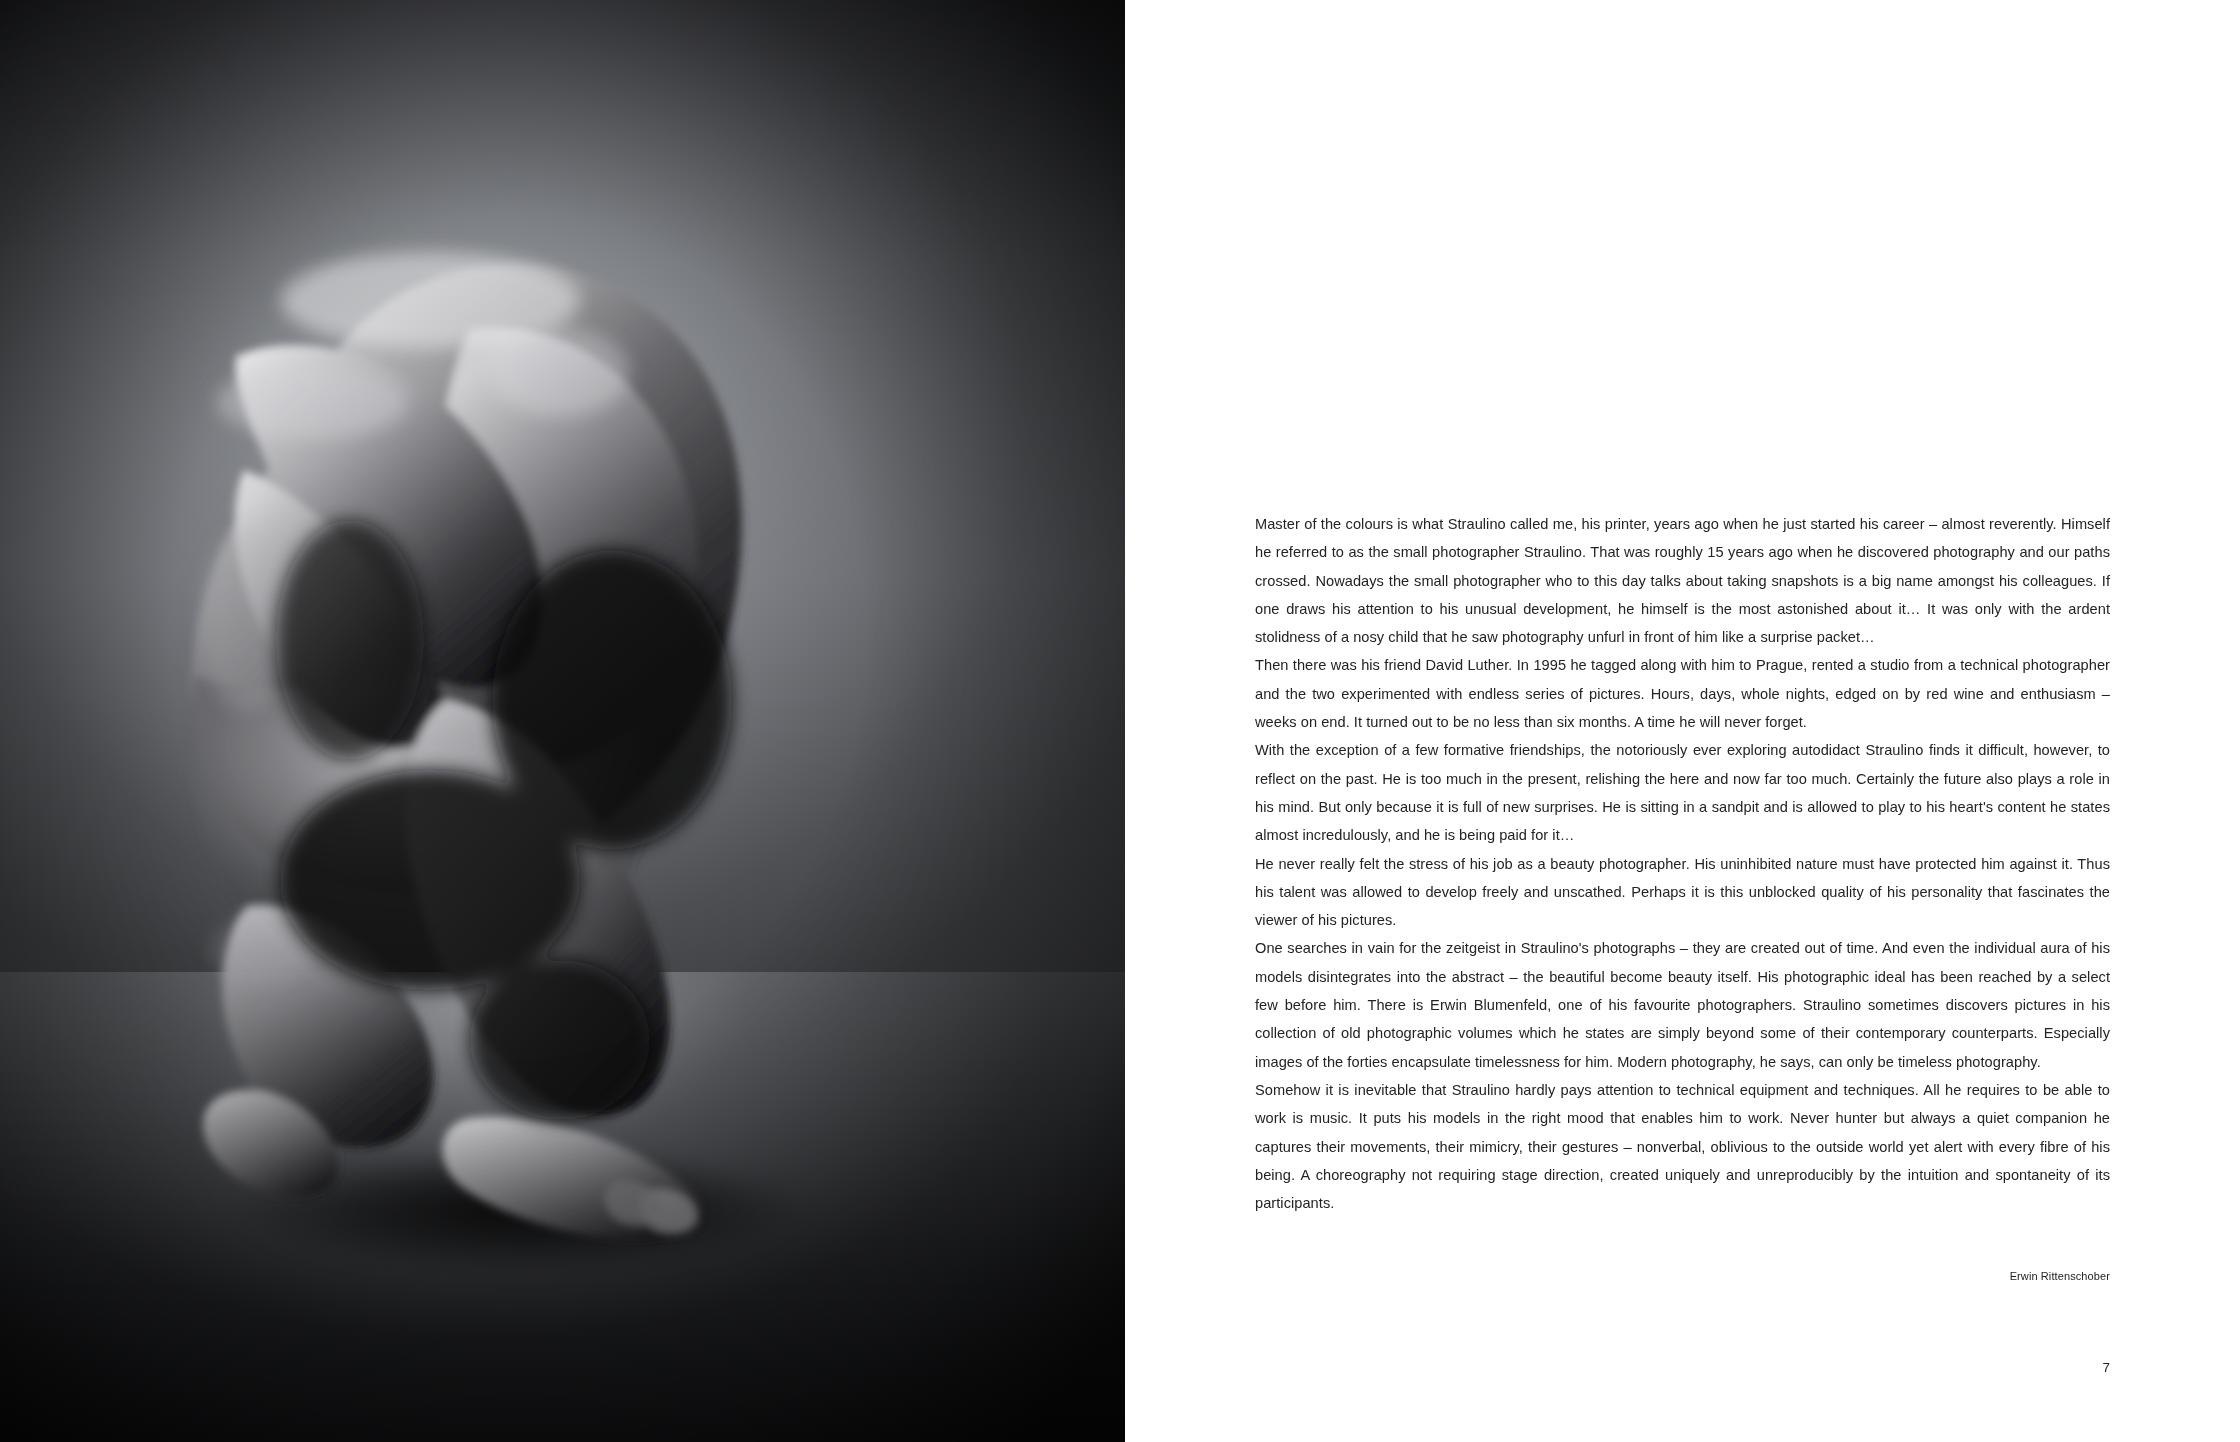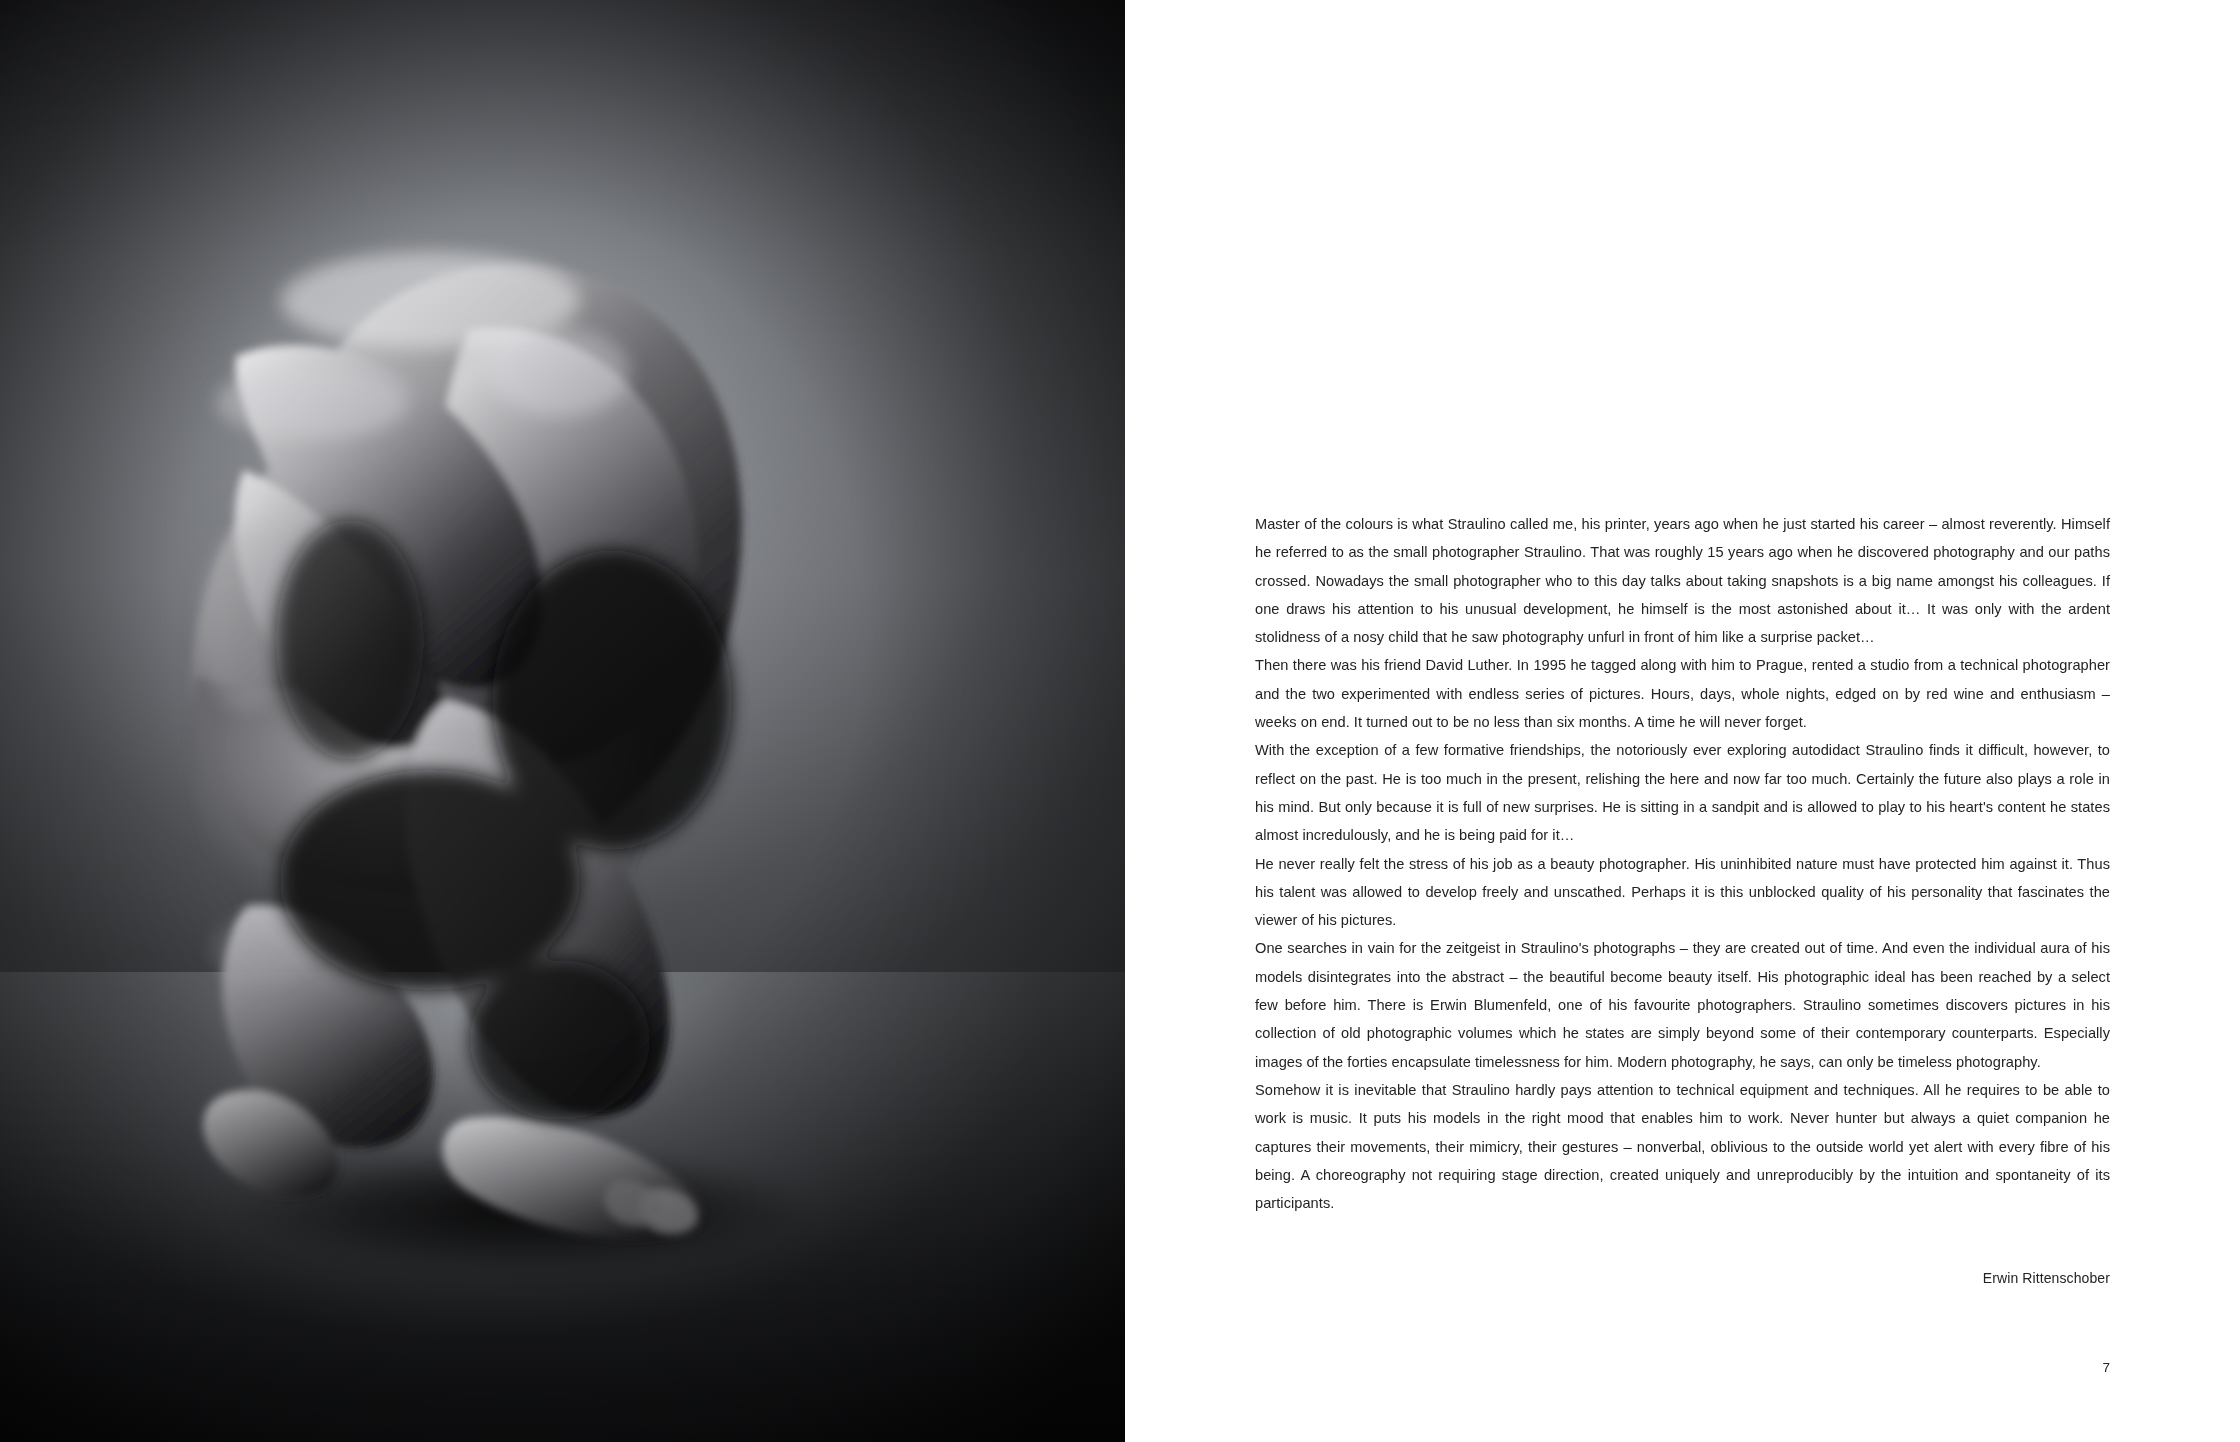--- a/index.html
+++ b/index.html
@@ -97,21 +97,21 @@
     text-align: justify;
     letter-spacing: 0.05px;
     font-family: "Liberation Sans", sans-serif;
   }
   .signature {
     position: absolute;
     left: 130px;
     top: 1270px;
     width: 855px;
     text-align: right;
-    font-size: 14px;
+    font-size: 11px;
     color: #232326;
     letter-spacing: 0.1px;
   }
   .folio {
     position: absolute;
     left: 130px;
     top: 1360px;
     width: 855px;
     text-align: right;
     font-size: 13.4px;

